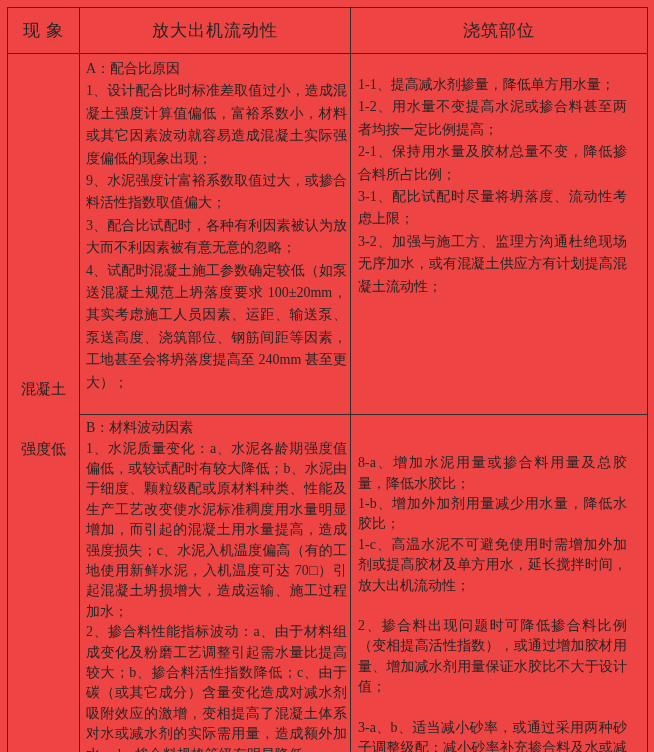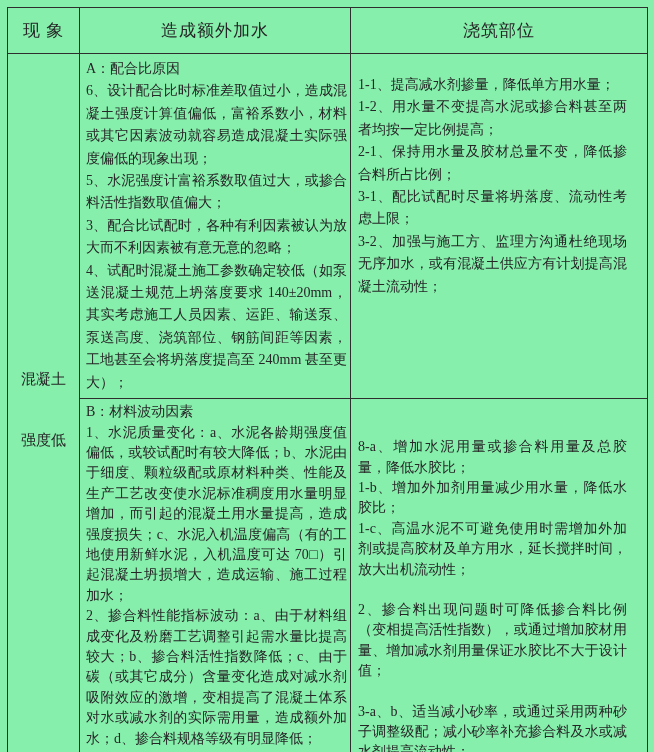--- a/index.html
+++ b/index.html
@@ -4,21 +4,21 @@
 <style>
   html, body {
     margin: 0;
     padding: 0;
     background: #ffffff;
   }
   .page {
     position: relative;
     width: 654px;
     height: 752px;
-    background: #86efac;
+    background: #ef4444;
     overflow: hidden;
     font-family: "Liberation Serif", "DejaVu Serif", serif;
     color: #262626;
   }
   table.doc-table {
     position: absolute;
     left: 7px;
     top: 7px;
     width: 640px;
     height: 739px;
@@ -49,21 +49,21 @@
     text-align: center;
     font-size: 15px;
   }
   .ph-line { line-height: 1.3; }
   .ph-line + .ph-line { margin-top: 41px; }
   
   td.cell-factors, td.cell-treatments {
     font-size: 14px;
     text-align: justify;
   }
-  td.cell-factors { padding: 4px 3px 4px 6px; }
+  td.cell-factors { padding: 4px 3px 20px 6px; }
   td.cell-treatments { padding: 4px 20px 4px 7px; }
   td.cell-a { line-height: 22.4px; }
   td.cell-b { line-height: 20.4px; }
   td.cell-treatments.cell-a { padding-top: 20px; }
   td.cell-treatments.cell-b { padding-top: 38px; }
   td.cell-factors.cell-b { padding-top: 3px; }
   .para { margin: 0; }
   .para.blank { height: 20px; }
 </style>
 </head>
@@ -72,36 +72,36 @@
 <div class="page">
   <table class="doc-table">
     <colgroup>
       <col class="c1">
       <col class="c2">
       <col class="c3">
     </colgroup>
     <thead>
       <tr class="header-row">
         <th>现  象</th>
-        <th>造成额外加水</th>
+        <th>放大出机流动性</th>
         <th>浇筑部位</th>
       </tr>
     </thead>
     <tbody>
       <tr class="row-a">
         <td class="cell-phenomenon" rowspan="2">
           <div class="ph-line">混凝土</div>
           <div class="ph-line">强度低</div>
         </td>
         <td class="cell-factors cell-a">
             <p class="para">A：配合比原因</p>
-            <p class="para">6、设计配合比时标准差取值过小，造成混凝土强度计算值偏低，富裕系数小，材料或其它因素波动就容易造成混凝土实际强度偏低的现象出现；</p>
-            <p class="para">5、水泥强度计富裕系数取值过大，或掺合料活性指数取值偏大；</p>
+            <p class="para">1、设计配合比时标准差取值过小，造成混凝土强度计算值偏低，富裕系数小，材料或其它因素波动就容易造成混凝土实际强度偏低的现象出现；</p>
+            <p class="para">9、水泥强度计富裕系数取值过大，或掺合料活性指数取值偏大；</p>
             <p class="para">3、配合比试配时，各种有利因素被认为放大而不利因素被有意无意的忽略；</p>
-            <p class="para">4、试配时混凝土施工参数确定较低（如泵送混凝土规范上坍落度要求 140±20mm，其实考虑施工人员因素、运距、输送泵、泵送高度、浇筑部位、钢筋间距等因素，工地甚至会将坍落度提高至 240mm 甚至更大）；</p>
+            <p class="para">4、试配时混凝土施工参数确定较低（如泵送混凝土规范上坍落度要求 100±20mm，其实考虑施工人员因素、运距、输送泵、泵送高度、浇筑部位、钢筋间距等因素，工地甚至会将坍落度提高至 240mm 甚至更大）；</p>
           </td>
         <td class="cell-treatments cell-a">
             <p class="para">1-1、提高减水剂掺量，降低单方用水量；</p>
             <p class="para">1-2、用水量不变提高水泥或掺合料甚至两者均按一定比例提高；</p>
             <p class="para">2-1、保持用水量及胶材总量不变，降低掺合料所占比例；</p>
             <p class="para">3-1、配比试配时尽量将坍落度、流动性考虑上限；</p>
             <p class="para">3-2、加强与施工方、监理方沟通杜绝现场无序加水，或有混凝土供应方有计划提高混凝土流动性；</p>
           </td>
       </tr>
       <tr class="row-b">

